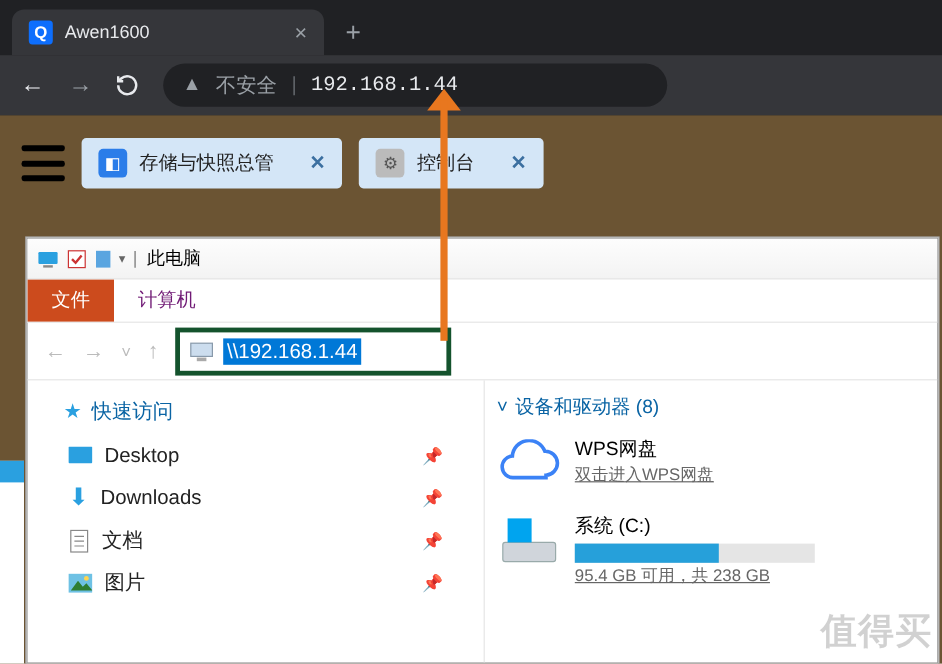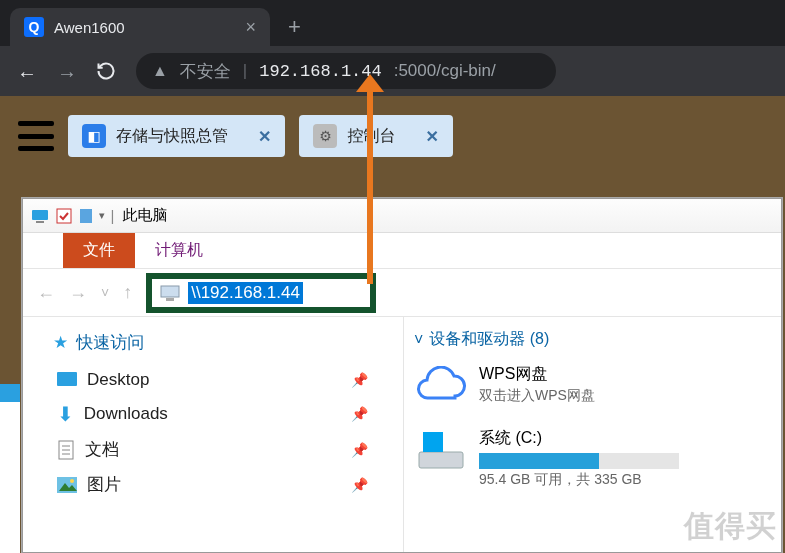--- a/index.html
+++ b/index.html
@@ -28,36 +28,36 @@
   .nas-tab .ic { width:24px; height:24px; background:#2b7de9; border-radius:4px; display:flex; align-items:center; justify-content:center; color:#fff; font-size:14px;}
   .nas-tab.grey .ic { background:#bbb; color:#555;}
   .nas-tab .x { color:#3b6fa0; margin-left:20px; font-weight:bold;}
 
   
   .explorer { position:absolute; top:198px; left:22px; width:760px; height:355px; background:#fff; border:1px solid #999; box-shadow:0 0 0 1px #aaa; }
   .ex-title { height:34px; background:linear-gradient(#fdfdfd,#f3f3f3); display:flex; align-items:center; gap:8px; padding:0 8px; font-size:15px; border-bottom:1px solid #ddd;}
   .ex-title .qat { display:flex; gap:6px; align-items:center;}
   .ex-ribbon { height:36px; background:#fff; display:flex; align-items:stretch; font-size:16px; border-bottom:1px solid #e5e5e5;}
   .ex-ribbon .rtab { padding:0 20px; display:flex; align-items:center; color:#701a75;}
-  .ex-ribbon .rtab.file { background:#cc4b1d; color:#fff;margin-left:40px;}
+  .ex-ribbon .rtab.file { background:#cc4b1d; color:#fff;}
   .ex-nav { height:48px; display:flex; align-items:center; gap:14px; padding:0 14px; border-bottom:1px solid #e5e5e5;}
   .ex-nav .arr { color:#bbb; font-size:18px;}
-  .addr-box { border:6px solid #14532d; padding:4px 8px; display:flex; align-items:center; gap:6px; height:40px; min-width:230px;}
+  .addr-box { border:4px solid #14532d; padding:4px 8px; display:flex; align-items:center; gap:6px; height:40px; min-width:230px;}
   .addr-box .sel { background:#0078d7; color:#fff; padding:1px 3px; font-size:17px;}
   .ex-body { display:flex; height:calc(100% - 118px);}
   .ex-side { width:380px; padding:14px 0 0 30px; font-size:17px;}
   .side-head { color:#0a64a4; display:flex; align-items:center; gap:8px; margin-bottom:10px;}
   .side-item { display:flex; align-items:center; gap:10px; padding:6px 4px; color:#222;}
   .side-item .pin { margin-left:auto; margin-right:30px; color:#999; font-size:14px;}
   .ex-main { flex:1; border-left:1px solid #e5e5e5; padding:12px 0 0 10px; font-size:16px;}
   .section-head { color:#0a64a4; display:flex; align-items:center; gap:6px; margin-bottom:14px;}
   .drive { display:flex; gap:11px; margin-bottom:20px;}
   .drive .dicon { width:54px; height:44px; display:flex; align-items:center; justify-content:center;}
   .drive .dtitle { font-size:16px; }
-  .drive .dsub { font-size:14px; color:#666; margin-top:2px;}
+  .drive .dsub { font-size:14px; color:#666; margin-top:2px;text-decoration:underline;}
   .capacity-bar { width:200px; height:16px; background:#e5e5e5; margin-top:4px; position:relative;}
   .capacity-bar .fill { position:absolute; left:0; top:0; bottom:0; background:#26a0da;}
 
   
   .arrow-stem { position:absolute; left:367px; top:84px; width:6px; height:200px; background:#e8771f; z-index:5;}
   .arrow-head { position:absolute; left:356px; top:74px; width:0; height:0; border-left:14px solid transparent; border-right:14px solid transparent; border-bottom:18px solid #e8771f; z-index:5;}
 
   
   .watermark { position:absolute; right:8px; bottom:6px; color:rgba(0,0,0,0.18); font-size:30px; font-weight:bold; letter-spacing:1px; z-index:10;}
 
@@ -86,21 +86,20 @@
       <svg width="20" height="20" viewBox="0 0 24 24" fill="none" stroke="#e8eaed" stroke-width="2.4">
           <path d="M3 12a9 9 0 1 0 3-6.7L3 8"></path>
           <path d="M3 3v5h5"></path>
         </svg>
     </span>
     <div class="url-pill">
       <span class="warn">▲</span>
       <span>不安全</span>
       <span class="sep">|</span>
       <span class="url-host">192.168.1.44</span>
-        <span>:5000/cgi-bin/</span>
     </div>
   </div>
 </div>
 
 <div class="nas-bar">
   <div class="hamburger">
       <span></span>
       <span></span>
       <span></span>
     </div>
@@ -213,21 +212,21 @@
           <svg width="52" height="44">
               <rect x="4" y="24" width="44" height="16" rx="2" fill="#d0d5db" stroke="#9aa"></rect>
               <rect x="8" y="4" width="20" height="20" fill="#00a4ef"></rect>
             </svg>
         </div>
         <div>
           <div class="dtitle">系统 (C:)</div>
           <div class="capacity-bar">
               <div class="fill" style="width:60%"></div>
             </div>
-          <div class="dsub">95.4 GB 可用，共 335 GB</div>
+          <div class="dsub">95.4 GB 可用，共 238 GB</div>
         </div>
       </div>
     </div>
   </div>
 </div>
 
 <div class="arrow-head"></div>
 <div class="arrow-stem"></div>
 
 <div class="watermark">值得买</div>

